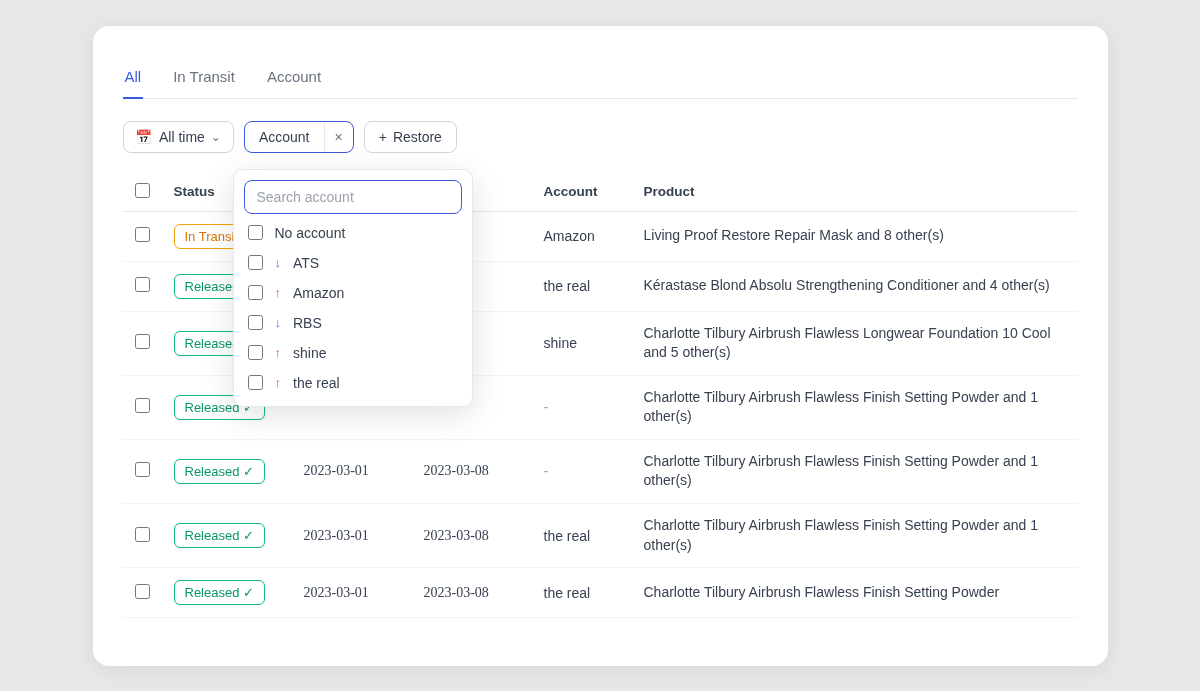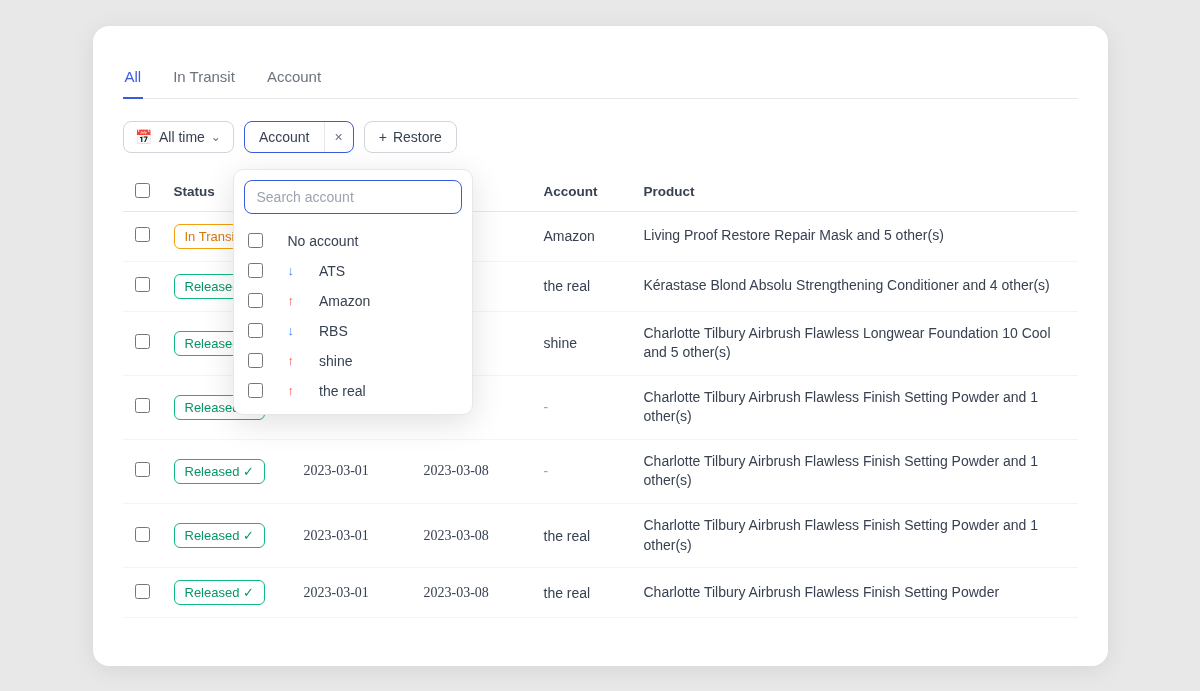--- a/index.html
+++ b/index.html
@@ -111,34 +111,34 @@
       left: 110px;
       width: 240px;
       background: #fff;
       border: 1px solid #e5e7eb;
       border-radius: 10px;
       box-shadow: 0 8px 32px rgba(0,0,0,0.12);
       z-index: 100;
       padding: 10px 0 8px;
     }
     .dropdown-search {
-      margin: 0 10px 12px;
+      margin: 0 10px 4px;
       padding: 8px 12px;
       border: 1.5px solid #3b5bdb;
       border-radius: 8px;
       font-size: 14px;
       width: calc(100% - 20px);
       outline: none;
       color: #374151;
     }
     .dropdown-search::placeholder { color: #9ca3af; }
     .dropdown-item {
       display: flex;
       align-items: center;
-      gap: 25px;
+      gap: 12px;
       padding: 7px 14px;
       font-size: 14px;
       color: #374151;
       cursor: pointer;
     }
     .dropdown-item input[type="checkbox"] {
       width: 15px;
       height: 15px;
       accent-color: #3b5bdb;
       cursor: pointer;
@@ -283,21 +283,21 @@
           <th class="col-product">Product</th>
         </tr>
       </thead>
       <tbody id="table-body">
       <tr>
             <td class="col-check"><input type="checkbox" style=""></td>
             <td class="col-status"><span class="badge badge-transit">In Transit</span></td>
             <td class="col-date"></td>
             <td class="col-date"></td>
             <td class="col-account">Amazon</td>
-            <td class="col-product"><span class="product-text">Living Proof Restore Repair Mask and 5 other(s)</span></td>
+            <td class="col-product"><span class="product-text">Living Proof Restore Repair Mask and 8 other(s)</span></td>
           </tr>
           <tr>
             <td class="col-check"><input type="checkbox" style=""></td>
             <td class="col-status"><span class="badge badge-released">Released ✓</span></td>
             <td class="col-date"></td>
             <td class="col-date"></td>
             <td class="col-account">the real</td>
             <td class="col-product"><span class="product-text">Kérastase Blond Absolu Strengthening Conditioner and 4 other(s)</span></td>
           </tr>
           <tr>

